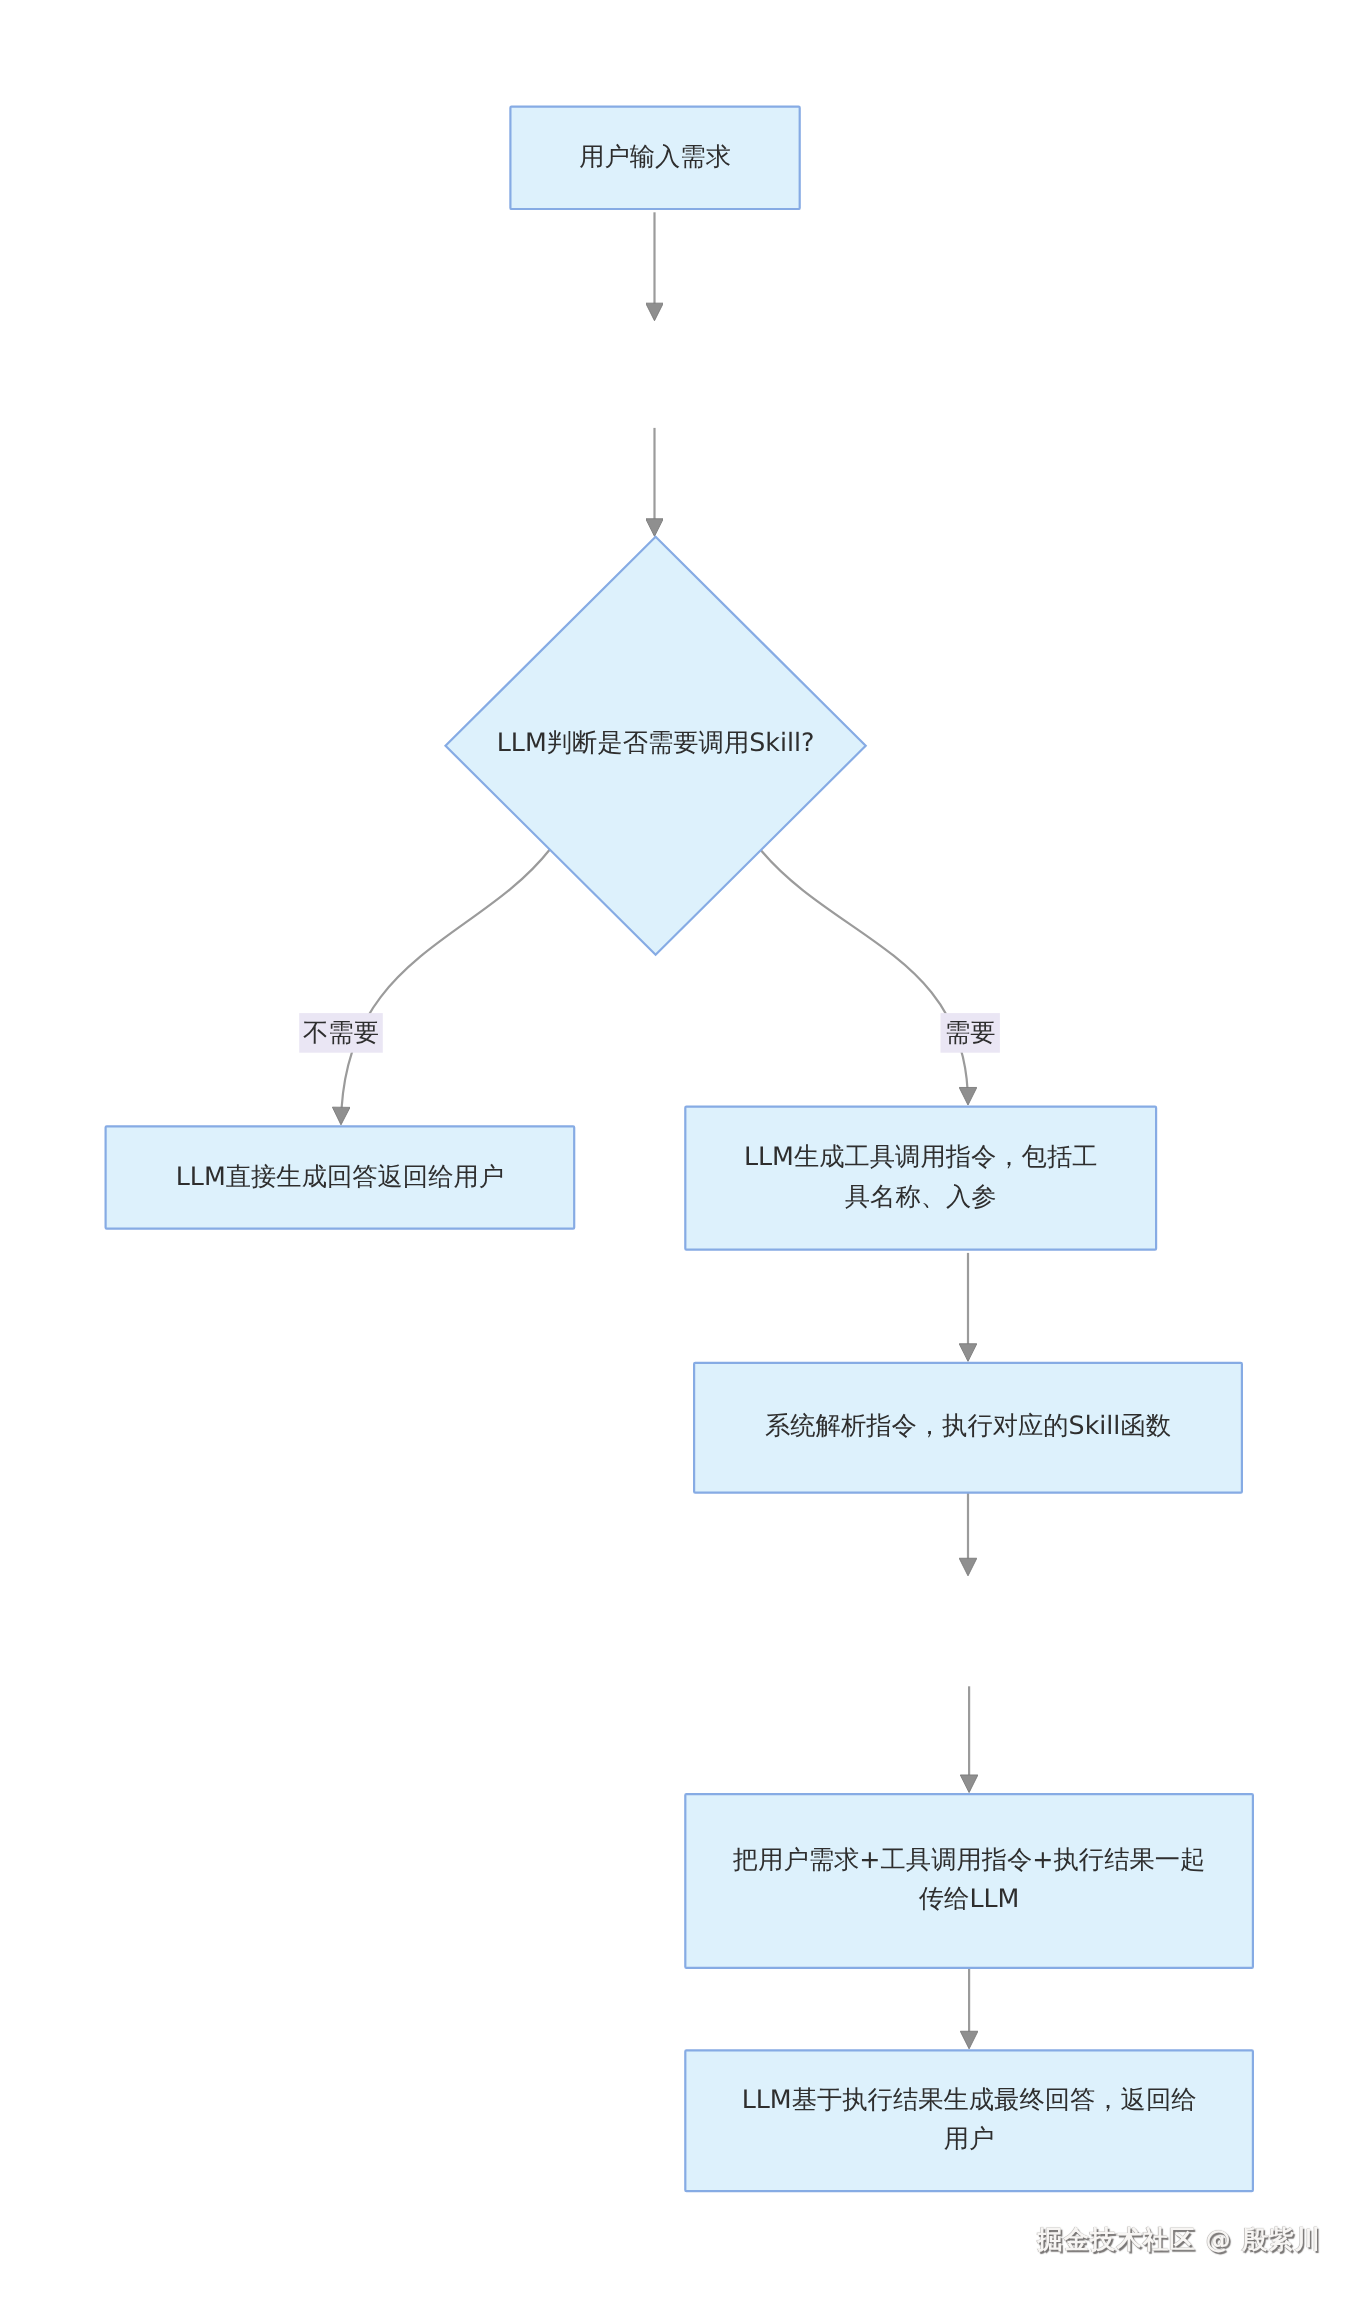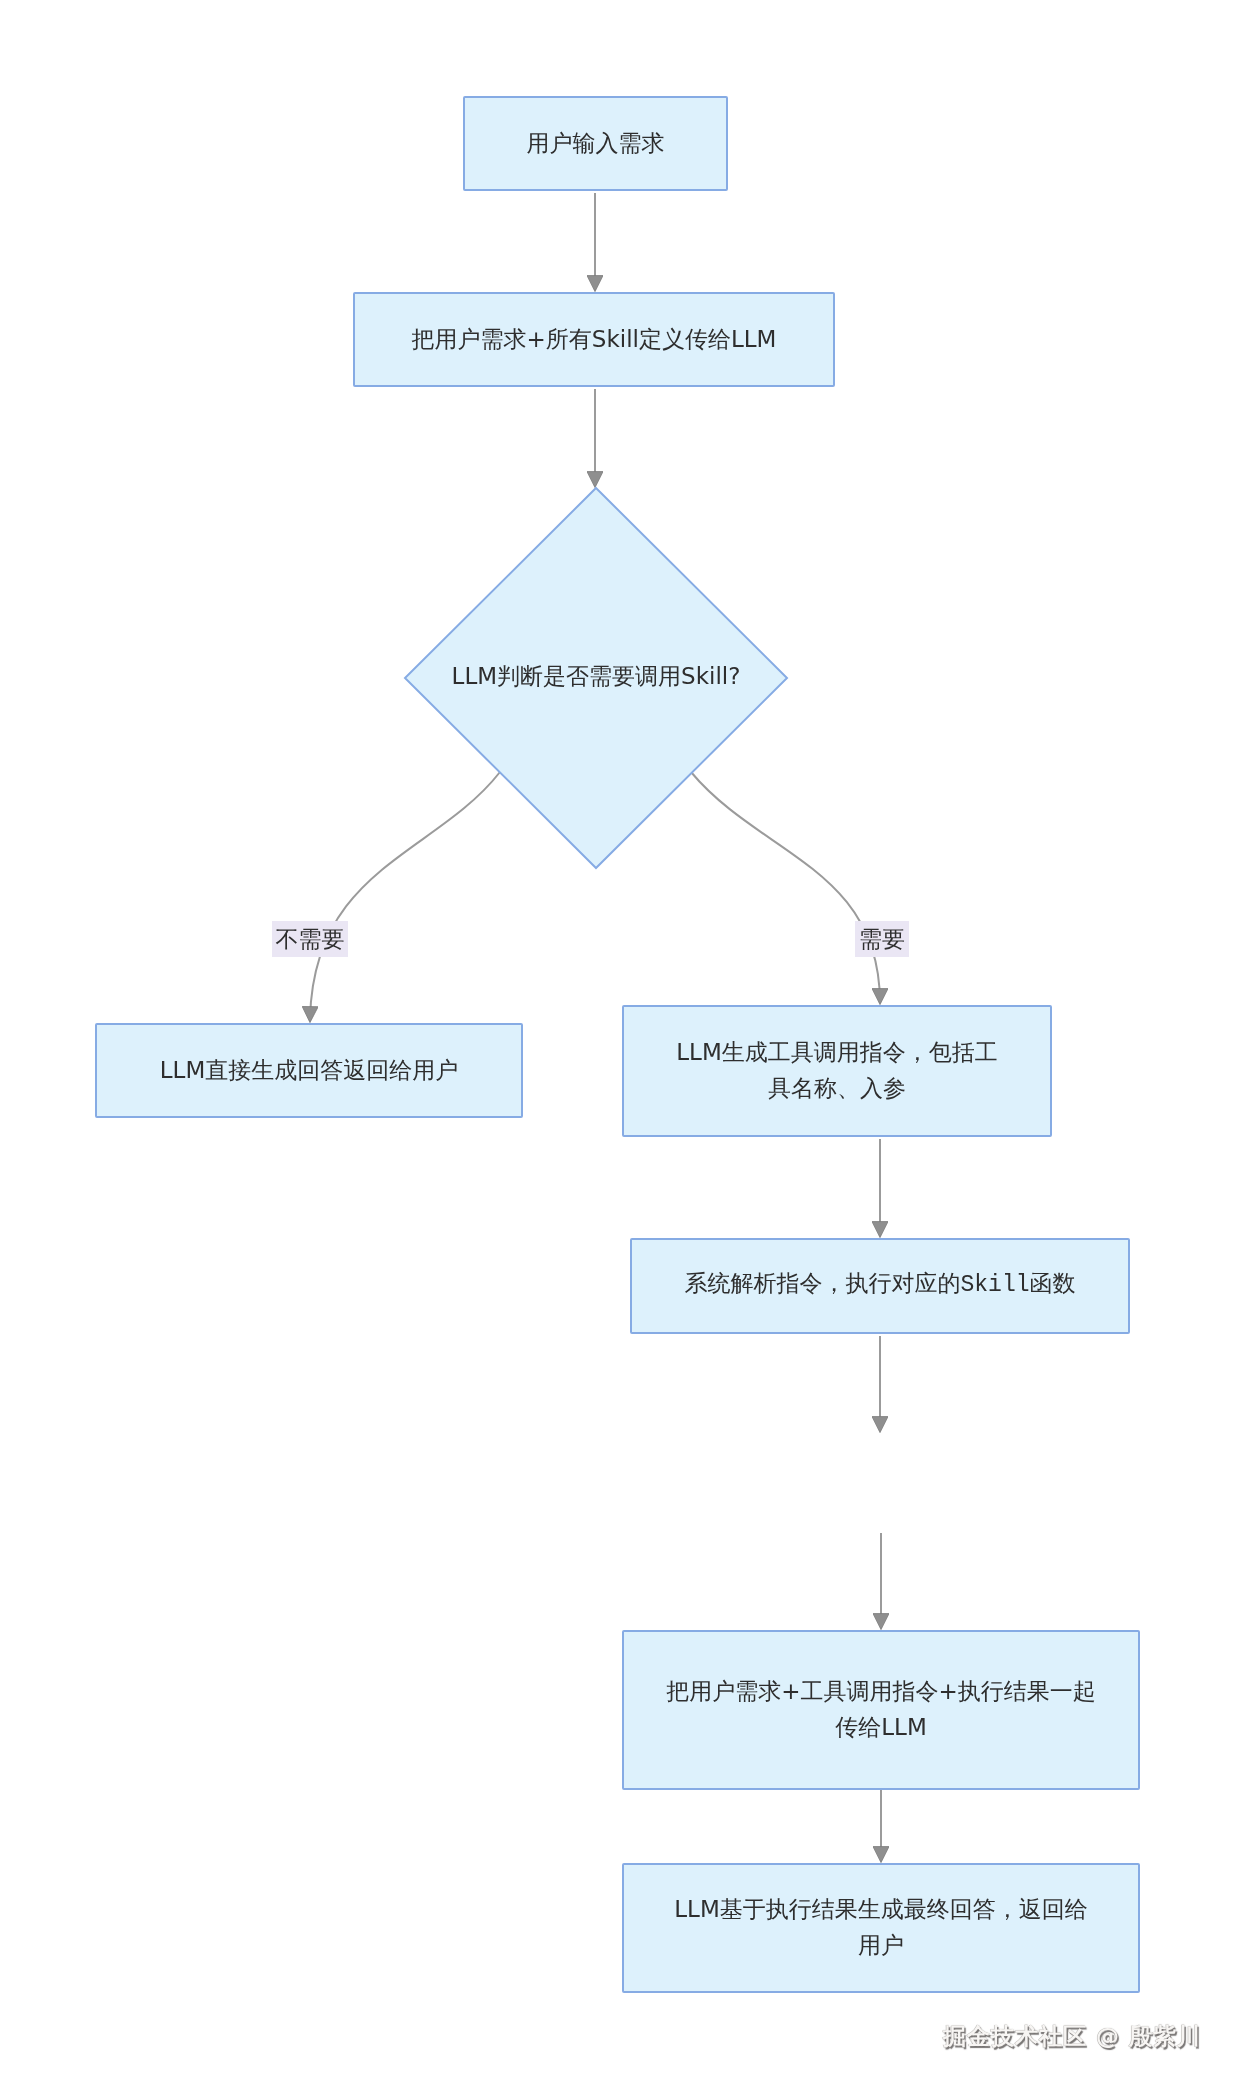--- a/index.html
+++ b/index.html
@@ -28,21 +28,21 @@
     text-align:center;
     color:#2e2e2e;
     font-size:23px;
     line-height:1.55;
     padding:0 42px;
   }
   .node-start      {left:463px; top:96px;   width:265px; height:95px;  padding:0 10px;}
   .node-pass-llm   {left:353px; top:292px;  width:482px; height:95px;  padding:0 20px;}
   .node-direct     {left:95px;  top:1023px; width:428px; height:95px;  padding:16px 14px;}
   .node-gen-tool   {left:622px; top:1005px; width:430px; height:132px;}
-  .node-exec       {left:630px; top:1238px; width:500px; height:96px;  padding:0 16px;font-family:Liberation Mono, monospace;}
+  .node-exec       {left:630px; top:1238px; width:500px; height:120px;  padding:0 16px;}
   .node-result     {left:727px; top:1433px; width:310px; height:98px;  padding:0 8px;}
   .node-pass-back  {left:622px; top:1630px; width:518px; height:160px;}
   .node-final      {left:622px; top:1863px; width:518px; height:130px;}
   .decision-text{
     position:absolute;
     left:436px; top:662px;
     width:320px;
     text-align:center;
     color:#2e2e2e;
     font-size:23px;
@@ -97,23 +97,20 @@
     <path d="M500,772 C435,855 312,868 310,1021" fill="none" stroke="#9b9b9b" stroke-width="2" marker-end="url(#arrow)"></path>
     <path d="M691,772 C760,855 880,868 880,1003" fill="none" stroke="#9b9b9b" stroke-width="2" marker-end="url(#arrow)"></path>
 
     <polygon points="596,488 787,678 596,868 405,678" fill="#ddf1fc" stroke="#86abe4" stroke-width="2"></polygon>
   </svg>
 
   <div class="node node-start">
     <span>用户输入需求</span>
   </div>
 
-  <div class="node node-pass-llm">
-    <span>把用户需求+所有Skill定义传给LLM</span>
-  </div>
 
   <div class="decision-text">LLM判断是否需要调用Skill?</div>
 
   <div class="edge-label edge-label-no">不需要</div>
 
   <div class="edge-label edge-label-yes">需要</div>
 
   <div class="node node-direct">
     <span>LLM直接生成回答返回给用户</span>
   </div>

